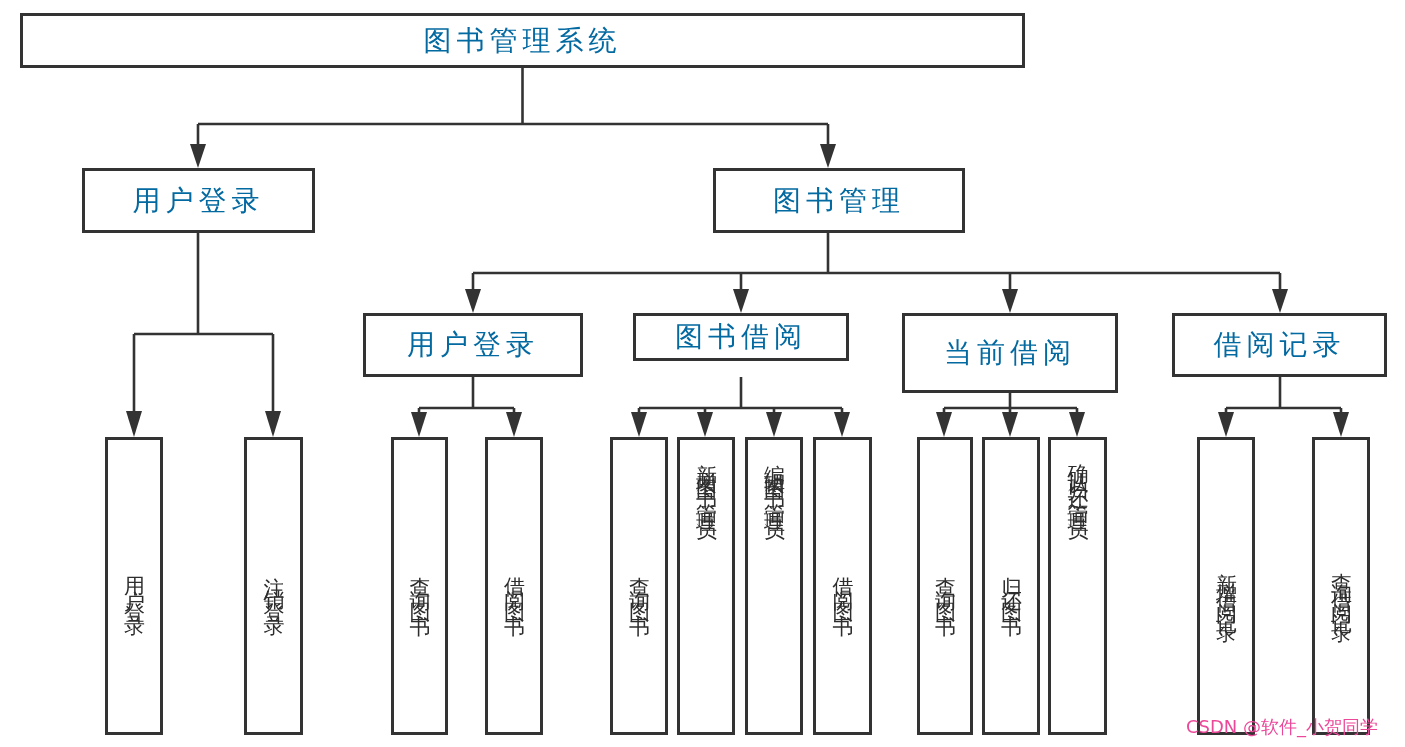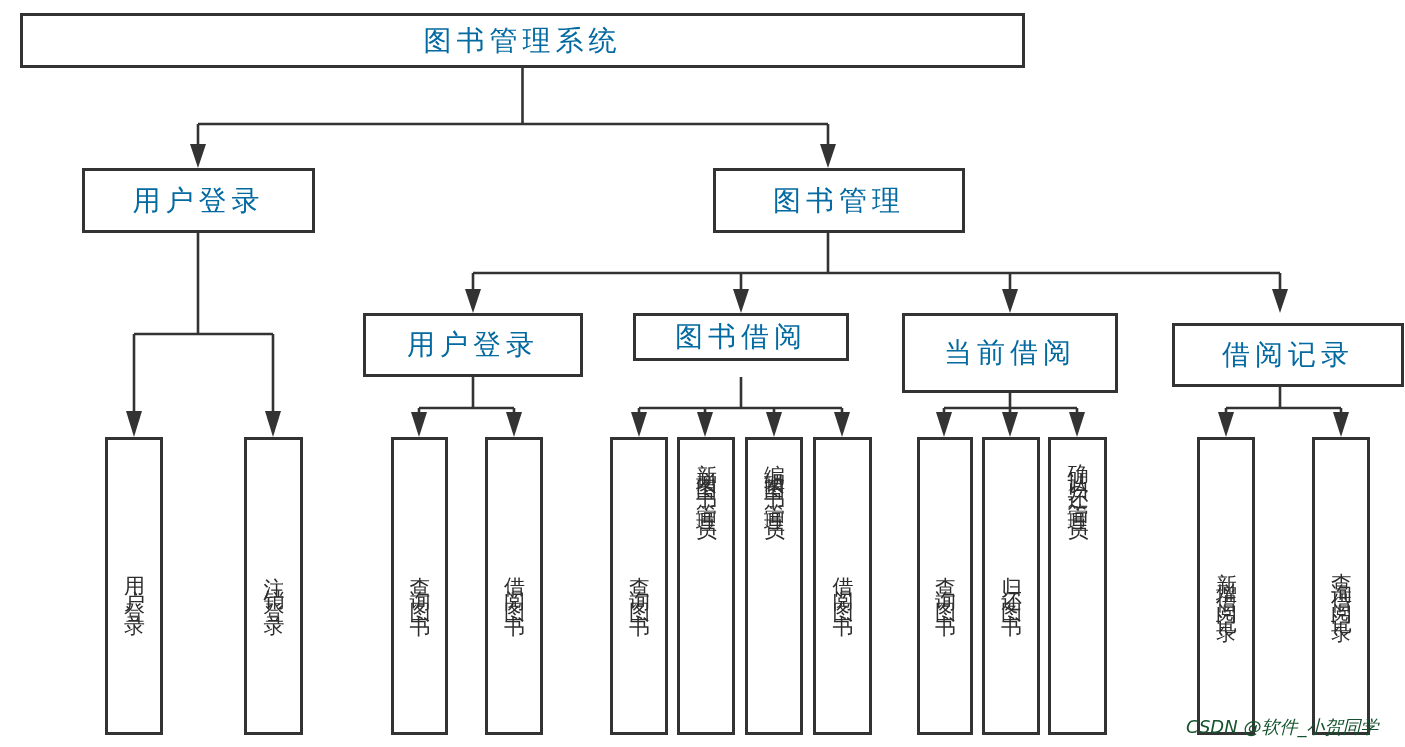--- a/index.html
+++ b/index.html
@@ -42,23 +42,22 @@
   }
   .vbox.c6 span { letter-spacing: 10px; }
   .vbox.admin { align-items: flex-start; }
   .vbox.admin span { letter-spacing: 8px; margin-top: 7px; }
   .watermark {
     position: absolute;
     left: 1186px;
     top: 715px;
     z-index: 2;
     font-size: 18px;
-    color: #14532d;
+    color: #ec4899;
     white-space: nowrap;
-    font-style: italic;
   }
 </style>
 </head>
 <body>
 
 <div class="canvas">
 
   <svg class="connectors" width="1405" height="747" viewBox="0 0 1405 747">
     <g stroke="#333333" stroke-width="2.6" fill="none">
 
@@ -150,21 +149,21 @@
 
   <div class="node hbox" style="left:363px;top:313px;width:220px;height:64px">
     <span>用户登录</span>
   </div>
   <div class="node hbox" style="left:633px;top:313px;width:216px;height:48px">
     <span>图书借阅</span>
   </div>
   <div class="node hbox" style="left:902px;top:313px;width:216px;height:80px">
     <span>当前借阅</span>
   </div>
-  <div class="node hbox" style="left:1172px;top:323px;width:232px;height:64px">
+  <div class="node hbox" style="left:1172px;top:313px;width:215px;height:64px">
     <span>借阅记录</span>
   </div>
 
   <div class="node vbox" style="left:105px;top:437px;width:58px;height:298px">
     <span>用户登录</span>
   </div>
   <div class="node vbox" style="left:244px;top:437px;width:59px;height:298px">
     <span>注销登录</span>
   </div>
 

